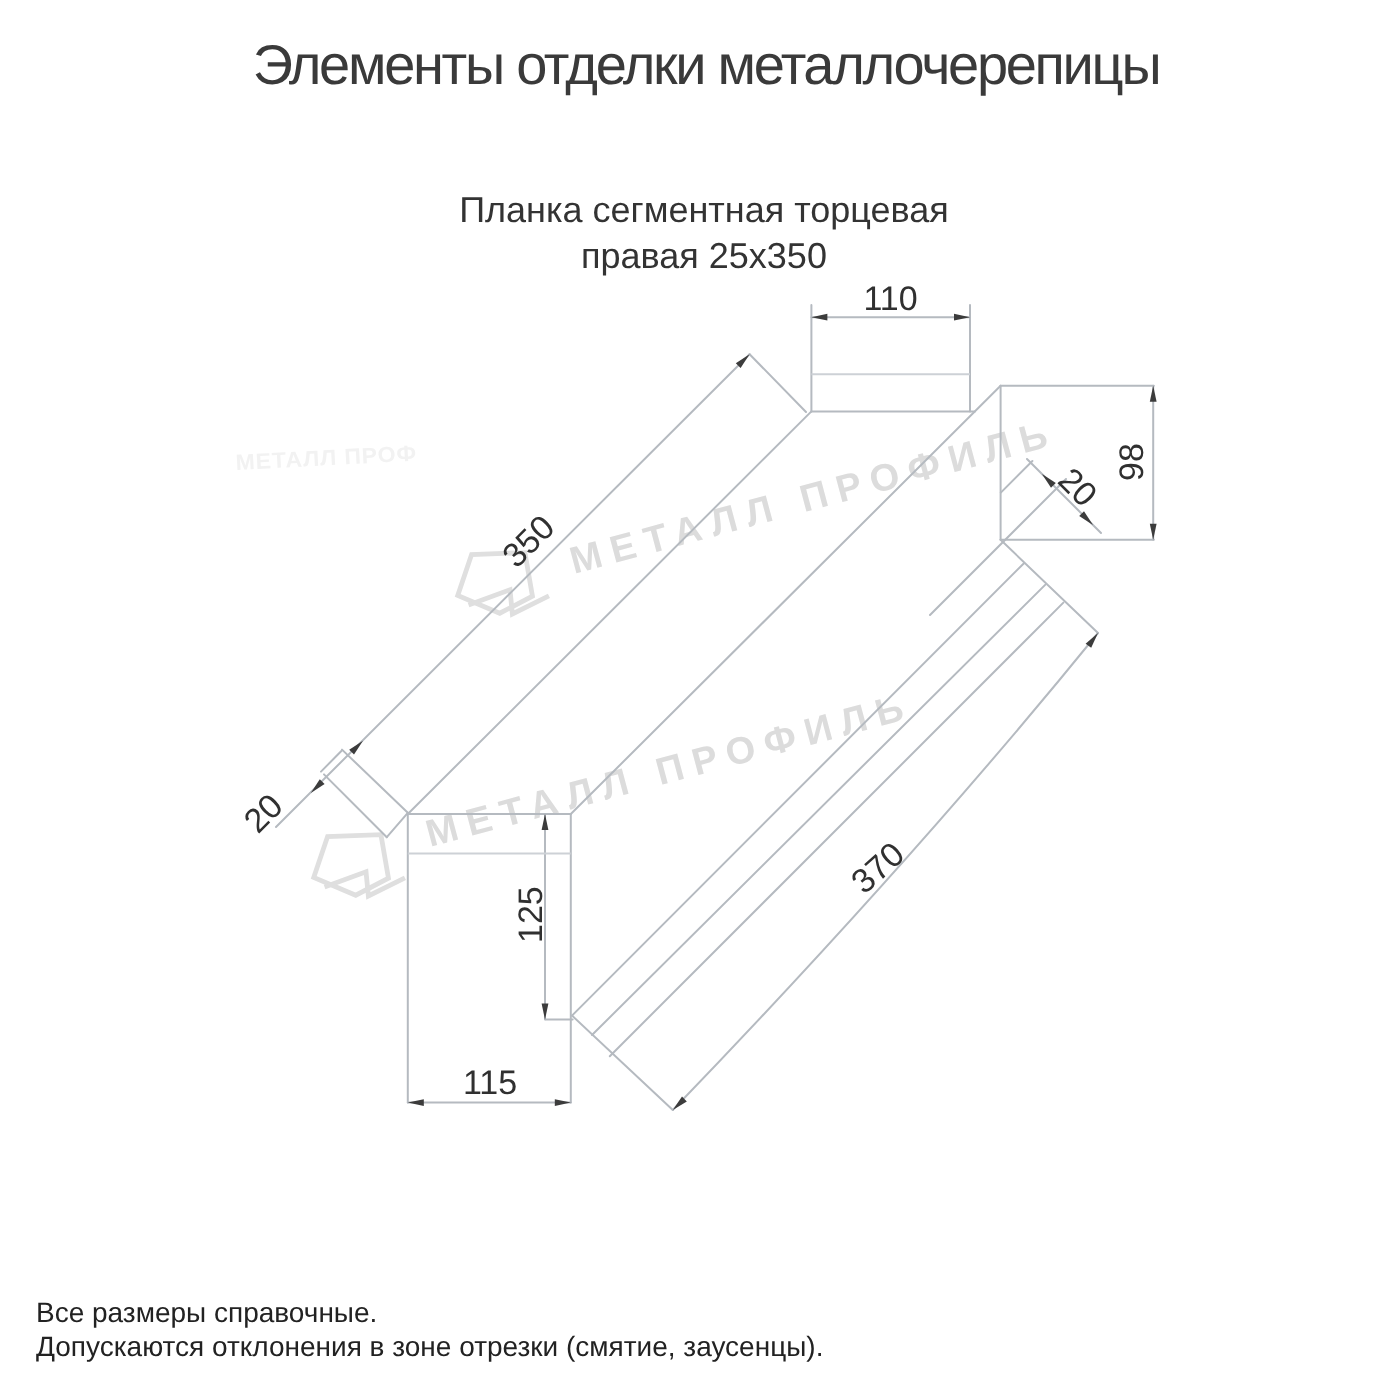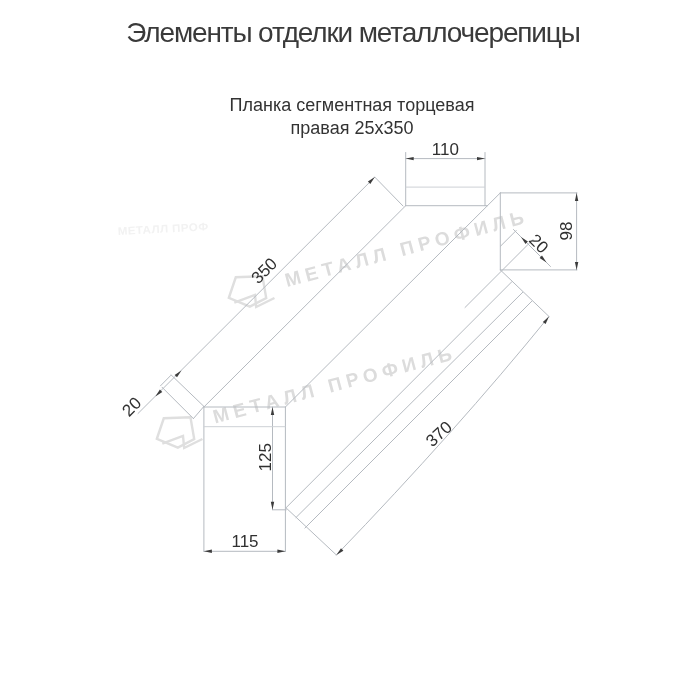--- a/index.html
+++ b/index.html
@@ -116,13 +116,14 @@
         </g>
     <g transform="translate(271,457.3) rotate(-90)">
           <text x="0" y="0" text-anchor="middle">125</text>
         </g>
     <text x="245" y="547" text-anchor="middle">115</text>
   </g>
 </svg>
 
 <div style="position:absolute;left:3px;top:17px;width:700px;text-align:center;font-size:28px;letter-spacing:-1.15px;color:#3a3a3a;">Элементы отделки металлочерепицы</div>
 <div style="position:absolute;left:2px;top:94px;width:700px;text-align:center;font-size:18px;color:#333;line-height:22.5px;">Планка сегментная торцевая<br>правая 25х350</div>
+<div style="position:absolute;left:18px;top:648px;font-size:14px;color:#222;line-height:16.5px;">Все размеры справочные.<br>Допускаются отклонения в зоне отрезки (смятие, заусенцы).</div>
 </div>
 
 </body></html>

